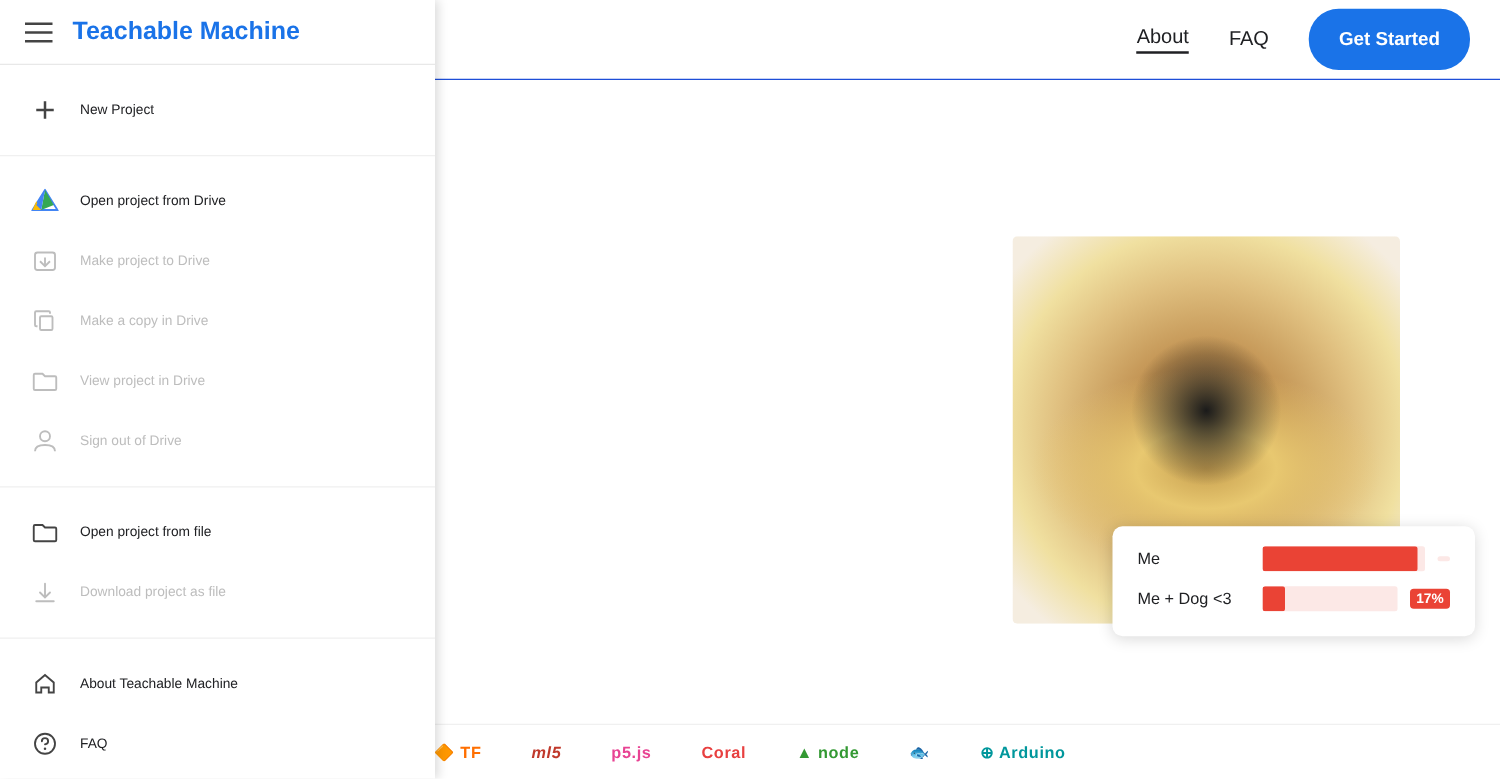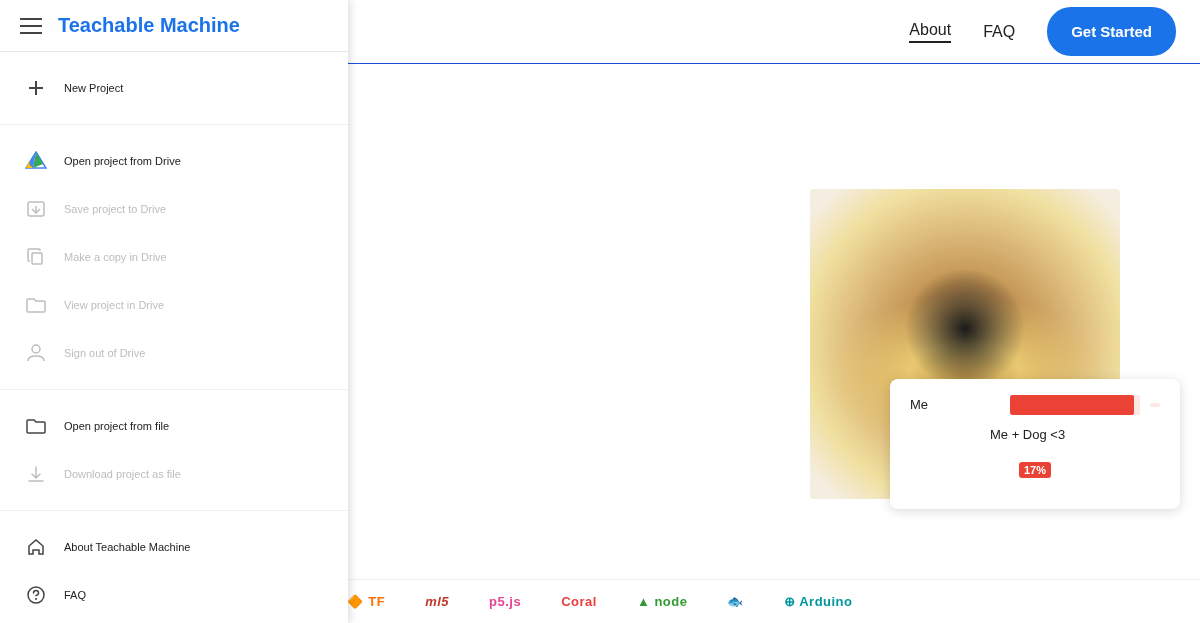--- a/index.html
+++ b/index.html
@@ -189,22 +189,21 @@
       box-shadow: 0 2px 12px rgba(0,0,0,0.15);
       width: 290px;
     }
     .prediction-row {
       display: flex;
       align-items: center;
       gap: 10px;
       margin-bottom: 12px;
     }
     .prediction-row:last-child {
-      margin-bottom: 15px;
-      flex-direction: column;
+      margin-bottom: 4px;
     }
     .prediction-label {
       font-size: 13px;
       color: #202124;
       min-width: 90px;
       font-weight: 500;
     }
     .prediction-bar-container {
       flex: 1;
       height: 20px;
@@ -348,21 +347,21 @@
       <span class="menu-item-label">Open project from Drive</span>
     </div>
     <div class="menu-item disabled">
       <div class="menu-item-icon">
         <svg width="22" height="20" viewBox="0 0 22 20" fill="none">
           <rect x="3" y="3" width="16" height="14" rx="2" stroke="#bdbdbd" stroke-width="1.5" fill="none"></rect>
           <path d="M7 10 L11 14 L15 10" stroke="#bdbdbd" stroke-width="1.5" fill="none"></path>
           <line x1="11" y1="7" x2="11" y2="14" stroke="#bdbdbd" stroke-width="1.5"></line>
         </svg>
       </div>
-      <span class="menu-item-label">Save project to Drive</span>
+      <span class="menu-item-label">Make project to Drive</span>
     </div>
     <div class="menu-item disabled">
       <div class="menu-item-icon">
         <svg width="20" height="20" viewBox="0 0 20 20" fill="none">
           <rect x="6" y="6" width="10" height="11" rx="1" stroke="#bdbdbd" stroke-width="1.5" fill="none"></rect>
           <path d="M4 14 L3 14 Q2 14 2 13 L2 3 Q2 2 3 2 L13 2 Q14 2 14 3 L14 4" stroke="#bdbdbd" stroke-width="1.5" fill="none"></path>
         </svg>
       </div>
       <span class="menu-item-label">Make a copy in Drive</span>
     </div>

